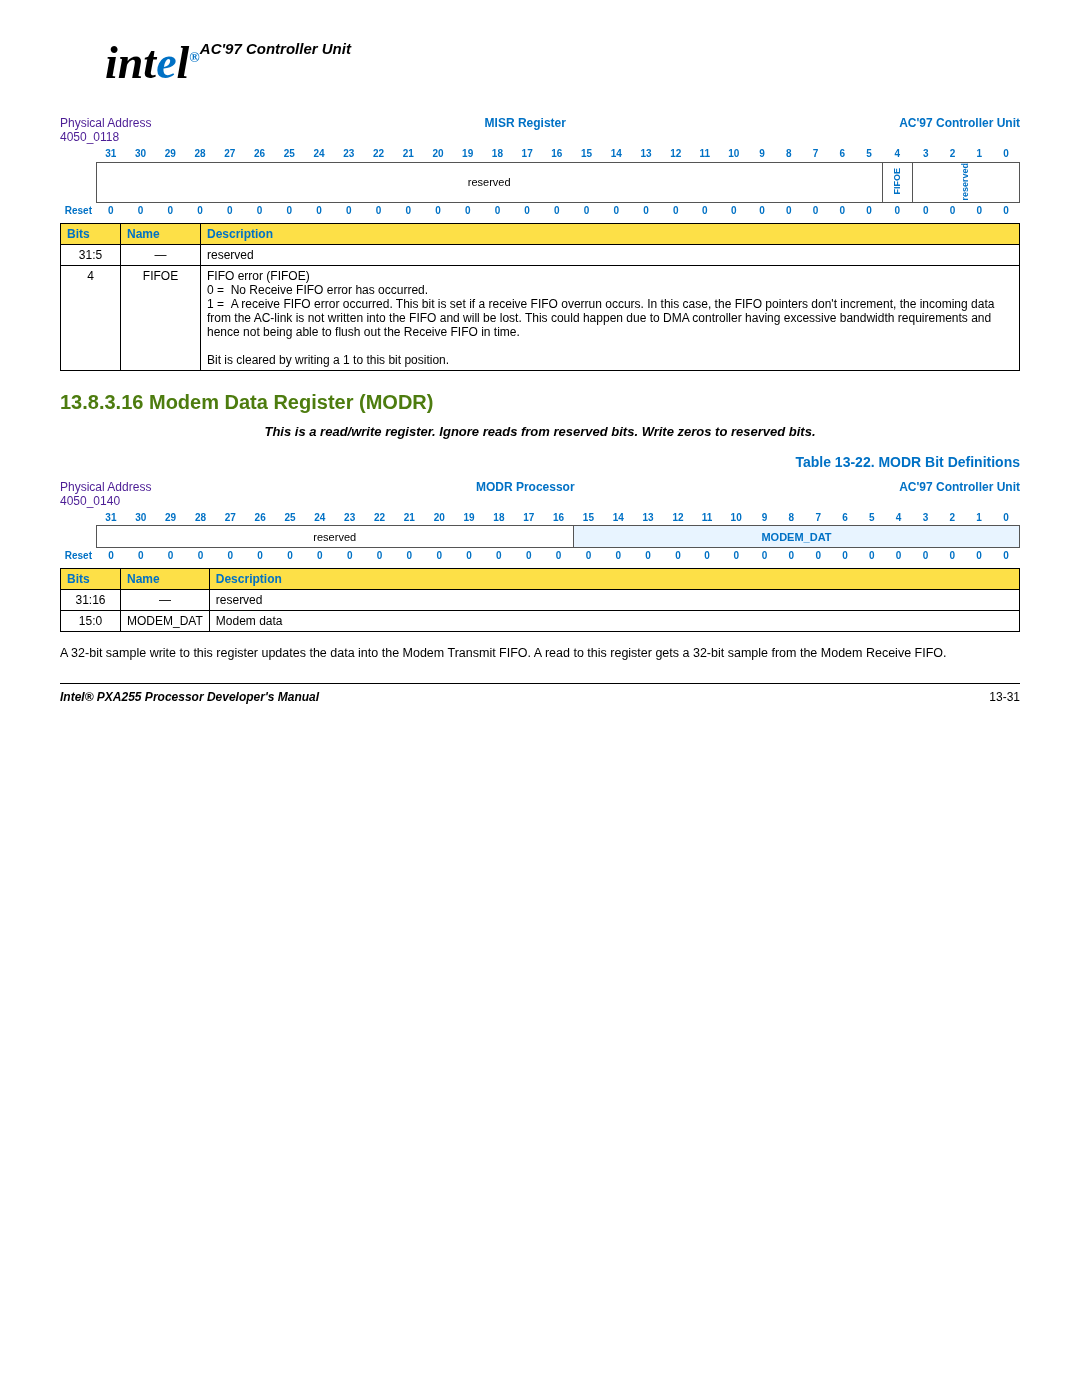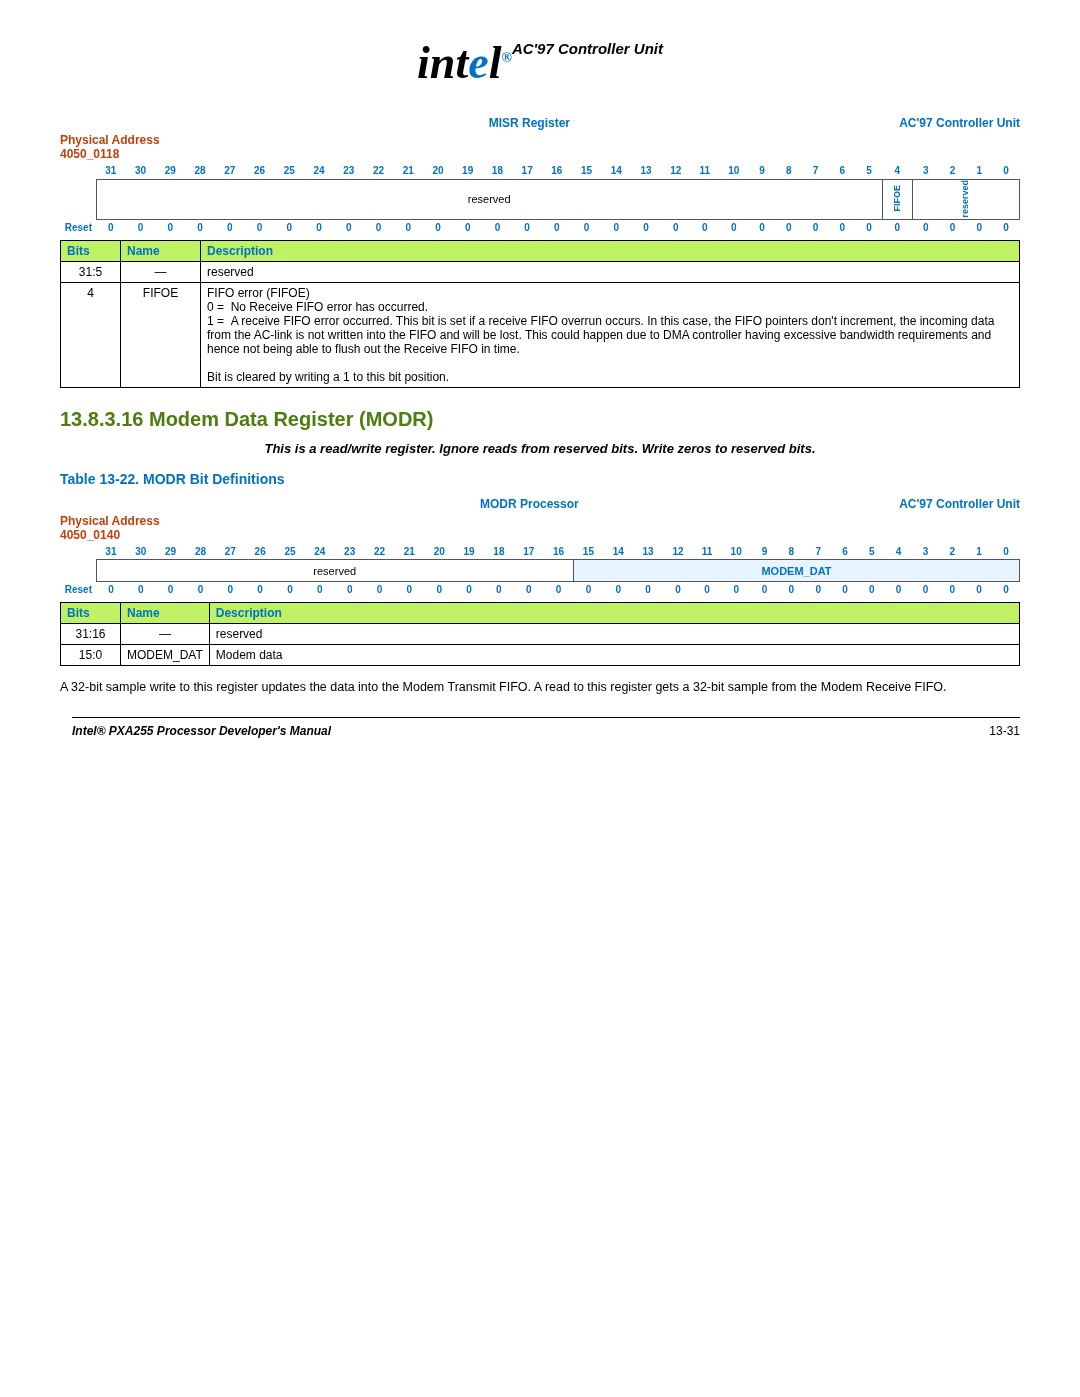--- a/index.html
+++ b/index.html
@@ -12,66 +12,66 @@
       min-height: 1397px;
       position: relative;
     }
     .page {
       padding: 40px 60px 60px 60px;
       position: relative;
     }
     
     .header {
       display: flex;
-      justify-content: center;
+      justify-content: flex-start;
       align-items: flex-start;
       margin-bottom: 30px;
+      margin-left: 45px;
     }
 
     
     .table-title {
       color: #0071c5;
       font-size: 14px;
       font-weight: bold;
       text-align: center;
       margin-bottom: 12px;
     }
     .section-heading {
       font-size: 20px;
       font-weight: bold;
       color: #4d7c0f;
       margin: 20px 0 10px 0;
     }
     .section-subheading {
       font-size: 14px;
       font-weight: bold;
       color: #0071c5;
-      text-align: left;
+      text-align: right;
       margin: 15px 0 10px 0;
     }
     .bold-italic-note {
       font-weight: bold;
       font-style: italic;
       text-align: center;
       margin: 8px 0 12px 0;
       font-size: 13px;
     }
 
     
     .reg-header {
       display: flex;
       justify-content: space-between;
       margin-bottom: 2px;
       font-size: 12px;
     }
     .reg-header-left {
-      color: #c2410c;
-      font-weight: bold;
-      font-size: 12px;
-      margin-top: 17px;
+      color: #4c1d95;
+      font-weight: normal;
+      font-size: 12px;
     }
     .reg-header-center {
       color: #0071c5;
       font-weight: bold;
       font-size: 12px;
       text-align: center;
     }
     .reg-header-right {
       color: #0071c5;
       font-weight: bold;
@@ -89,42 +89,42 @@
     }
 
     
     .def-table {
       width: 100%;
       border-collapse: collapse;
       font-size: 12px;
       margin-top: 4px;
     }
     .def-table th {
-      background: #bef264;
+      background: #fde047;
       color: #0071c5;
       font-weight: bold;
       border: 1px solid #000;
       padding: 3px 6px;
       text-align: left;
       font-size: 12px;
     }
     .def-table td {
       border: 1px solid #000;
       padding: 3px 6px;
       vertical-align: top;
       font-size: 12px;
     }
     .def-table td.bits-col { text-align: center; width: 60px; }
     .def-table td.name-col { text-align: center; width: 80px; }
 
     
     .footer {
       position: absolute;
       bottom: 30px;
-      left: 72px;
+      left: 60px;
       right: 60px;
       display: flex;
       justify-content: space-between;
       align-items: center;
       border-top: 1px solid #000;
       padding-top: 6px;
       gap: 24px;
     }
     .footer-left {
       font-style: italic;

